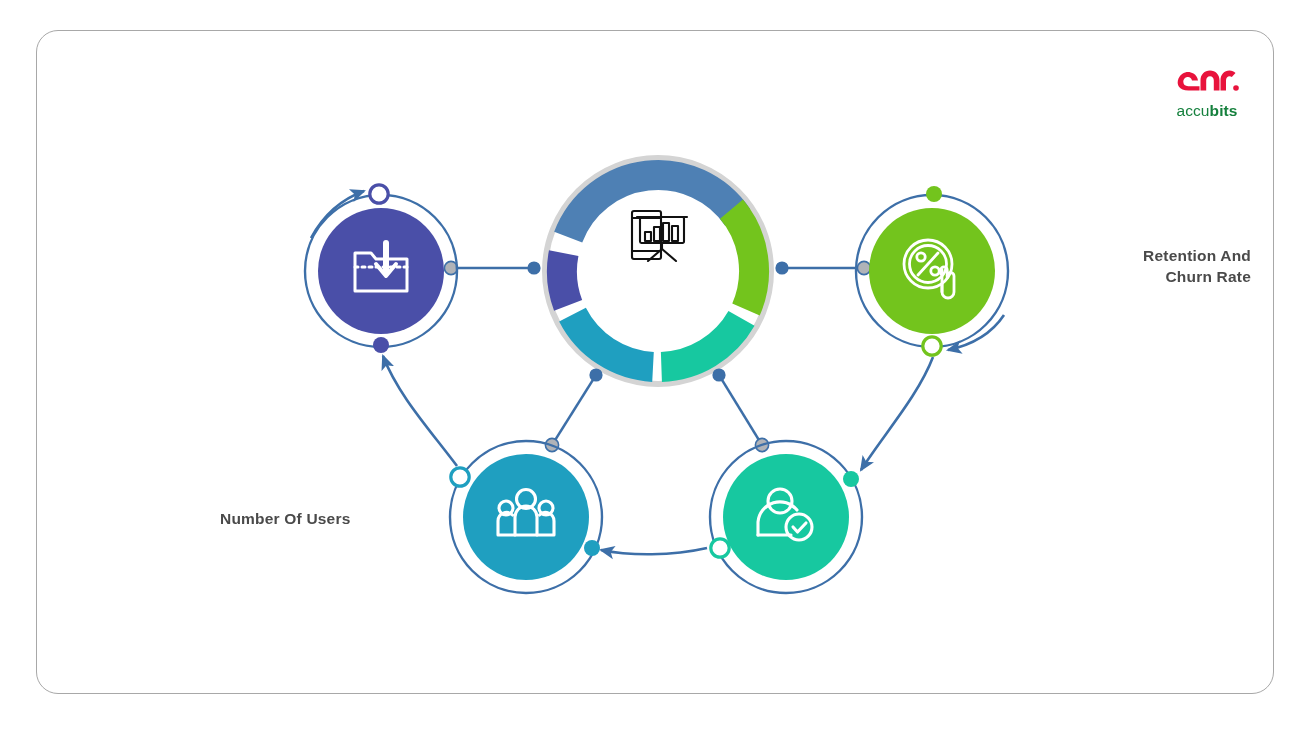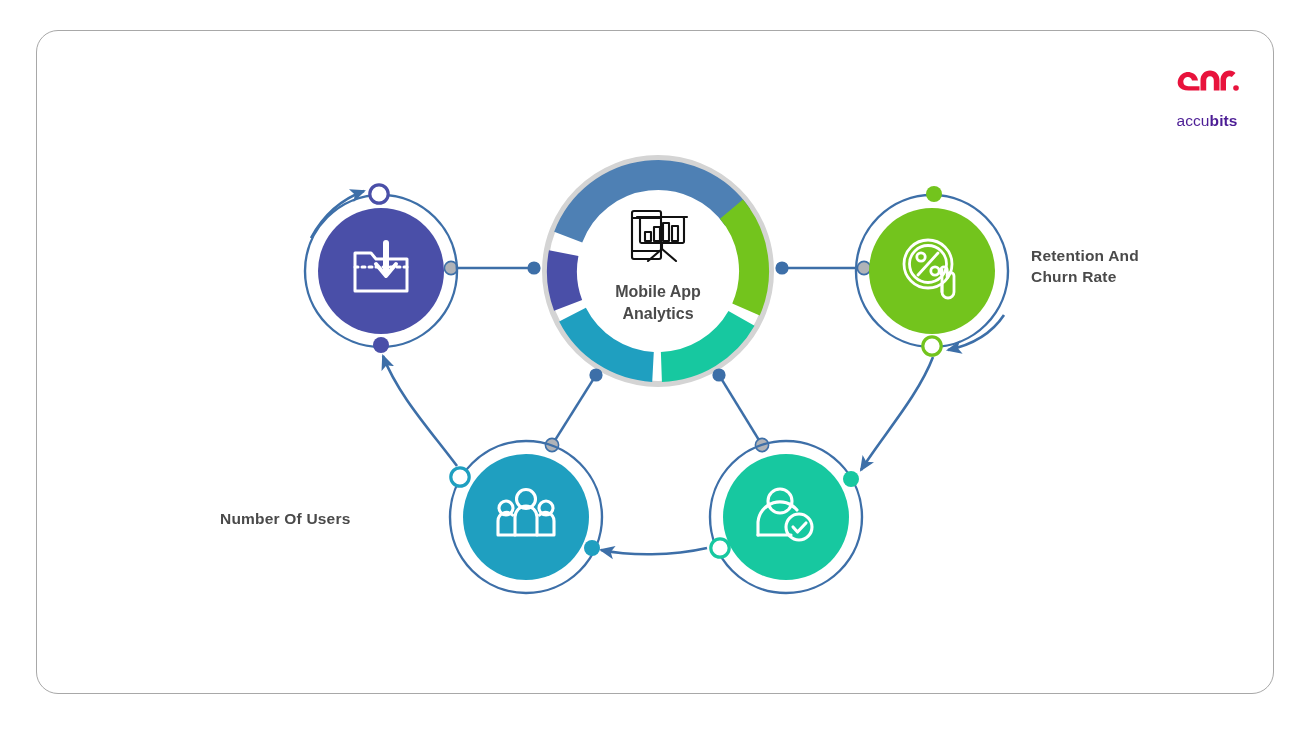--- a/index.html
+++ b/index.html
@@ -27,21 +27,21 @@
   .node-label {
     position: absolute;
     font-size: 15.5px;
     font-weight: bold;
     color: #4a4a4a;
     line-height: 1.38;
     letter-spacing: .2px;
     white-space: pre-line;
   }
   #label-downloads { left: 110px; top: 245px; width: 175px; text-align: right; }
-  #label-retention { left: 1031px; top: 245px; width: 220px; text-align: left; }
+  #label-retention { left: 1031px; top: 245px; width: 220px; text-align: right; }
   #label-numusers  { left: 220px;  top: 508px; width: 220px; }
   #label-activeusers { left: 874px; top: 508px; width: 220px; text-align: left; }
 
   #hub-title {
     position: absolute;
     left: 568px; top: 281px;
     width: 180px;
     text-align: center;
     font-size: 16px;
     font-weight: bold;
@@ -51,23 +51,23 @@
   }
 
   #logo {
     position: absolute;
     left: 1163px; top: 68px;
     width: 88px; height: 56px;
     text-align: center;
   }
   #logo-wordmark {
     font-size: 15.5px;
-    color: #4c1d95;
+    color: #15803d;
     letter-spacing: .1px;
-    margin-top: 18px;
+    margin-top: 8px;
   }
   #logo-wordmark b { font-weight: bold; }
 </style>
 </head>
 <body>
 
 <div id="card"></div>
 
 <div id="stage">
 
@@ -205,22 +205,20 @@
         <path d="M -25,20 L -25,7 A 22,22 0 0 1 14,-5"></path>
         <path d="M -25,20 L 8,20"></path>
         <circle cx="16" cy="12" r="13"></circle>
         <path d="M 10,12 L 14.5,17 L 23,8"></path>
       </g>
       <circle cx="851" cy="479" r="8" fill="#17c8a0"></circle>
       <circle cx="720" cy="548" r="9.2" fill="#ffffff" stroke="#17c8a0" stroke-width="3.2"></circle>
     </g>
   </svg>
 
-  <div id="hub-title">Mobile App
-Analytics</div>
 
   <div class="node-label" id="label-retention">Retention And
 Churn Rate</div>
   <div class="node-label" id="label-numusers">Number Of Users</div>
 
   <div id="logo">
     <svg width="64" height="26" viewBox="0 0 64 26" style="display:block;margin:0 auto;">
       <path d="M13.5,22.5 C4,22.5 1,16.5 3.5,10.5 C6,4.5 13,2 18.5,5.5
                C21,7 22.5,9.5 23,12.5 L17,12.5 C16.5,10.5 15,9 13,9
                C10,9 8.3,11.2 8.3,13.8 C8.3,16.4 10,18.2 13.2,18.2

